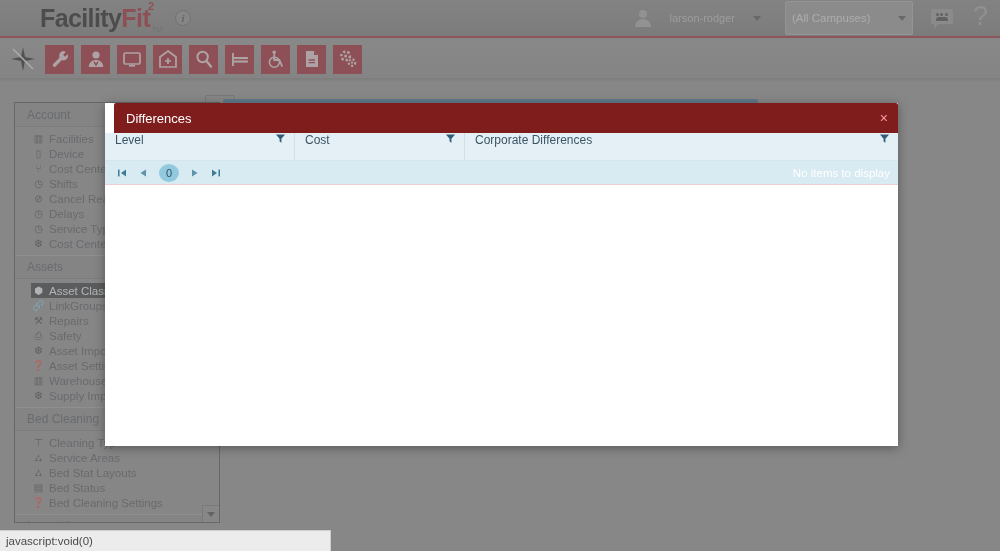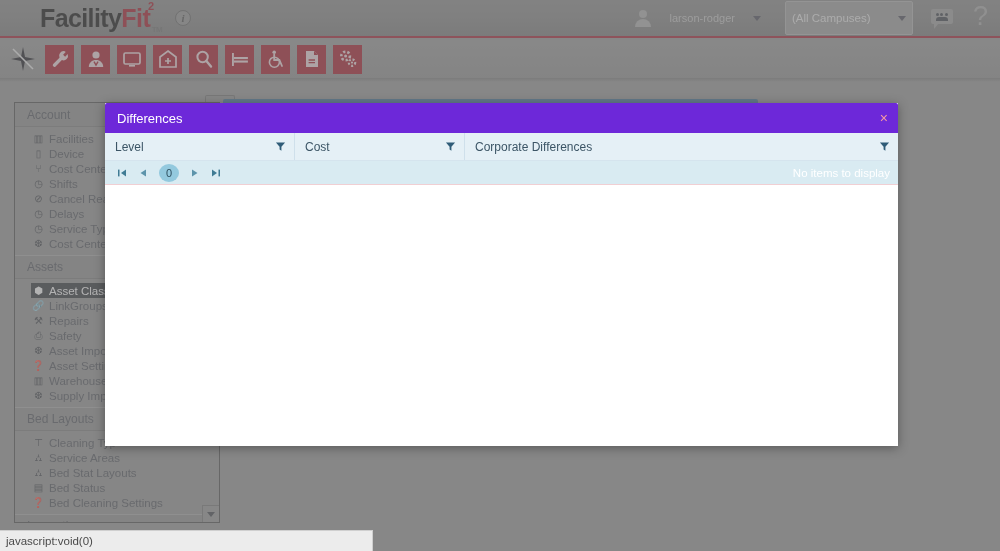--- a/index.html
+++ b/index.html
@@ -321,46 +321,46 @@
   .dialog {
     position: absolute;
     left: 105px; top: 103px;
     width: 793px;
     height: 343px;
     background: #ffffff;
     box-shadow: 0 2px 10px rgba(0,0,0,0.35);
   }
   .dlg-title {
     height: 30px;
-    background: #6d28d9;
+    background: #7f1d1d;
     display: flex;
     align-items: center;
     padding: 0 10px 0 12px;
     border-radius: 2px 2px 0 0;
+    margin-left: 9px;
   }
   .dlg-title-text {
     color: #ffffff;
     font-size: 13px;
   }
   .dlg-close {
     margin-left: auto;
     color: #f79ba2;
     font-size: 14px;
     line-height: 1;
     cursor: pointer;
   }
   .grid-head {
     display: flex;
     height: 28px;
     background: #e5f0f6;
     border-bottom: 1px solid #d5e4ee;
   }
   .grid-col {
     display: flex;
-    align-items: center;
     padding: 0 8px 0 10px;
     border-right: 1px solid #cfe0eb;
     color: #3c5566;
     font-size: 12px;
   }
   .grid-col:last-child { border-right: none; }
   .grid-col .col-label { flex: 1; }
   .funnel {
     width: 11px; height: 11px;
     flex: 0 0 11px;
@@ -399,21 +399,21 @@
   }
   .grid-body {
     height: 260px;
     background: #ffffff;
   }
 
   
   .statusbar {
     position: absolute;
     left: 0; bottom: 0;
-    width: 373px;
+    width: 331px;
     height: 21px;
     background: #ececec;
     border-top: 1px solid #cfcfcf;
     border-right: 1px solid #cfcfcf;
     display: flex;
     align-items: center;
     padding-left: 6px;
     color: #4a4a4a;
     font-size: 11.5px;
   }
@@ -594,21 +594,21 @@
           <span class="nav-ico">▥</span>
           <span>Warehouses</span>
         </div>
       <div class="nav-item">
           <span class="nav-ico">❆</span>
           <span>Supply Impo</span>
         </div>
     </div>
 
     <div class="sec-header">
-      <span>Bed Layouts</span>
+      <span>Bed Cleaning</span>
     </div>
     <div class="sec-list">
       <div class="nav-item">
           <span class="nav-ico">⊤</span>
           <span>Cleaning Typ</span>
         </div>
       <div class="nav-item">
           <span class="nav-ico">⛼</span>
           <span>Service Areas</span>
         </div>

